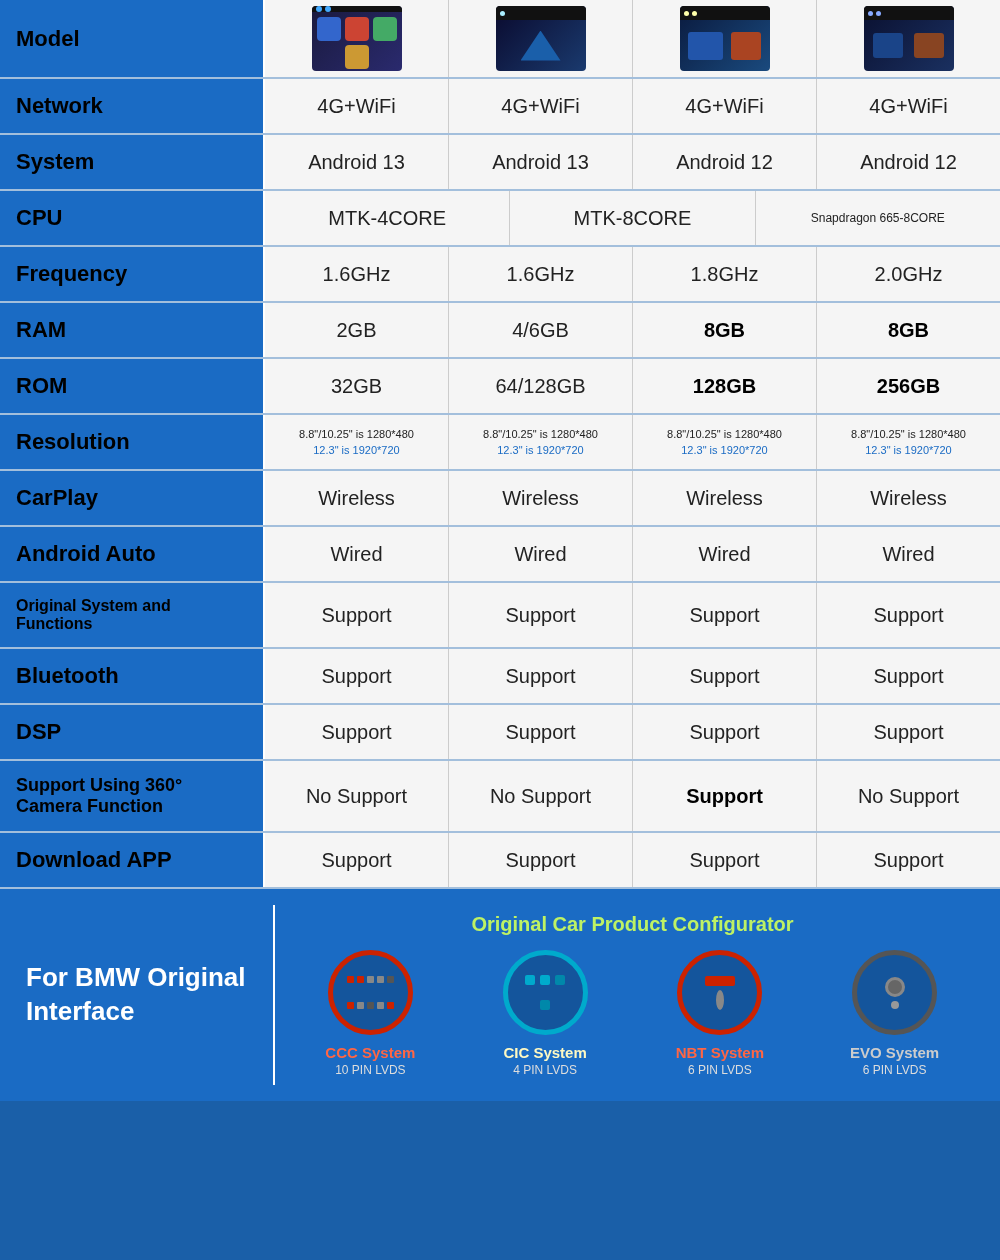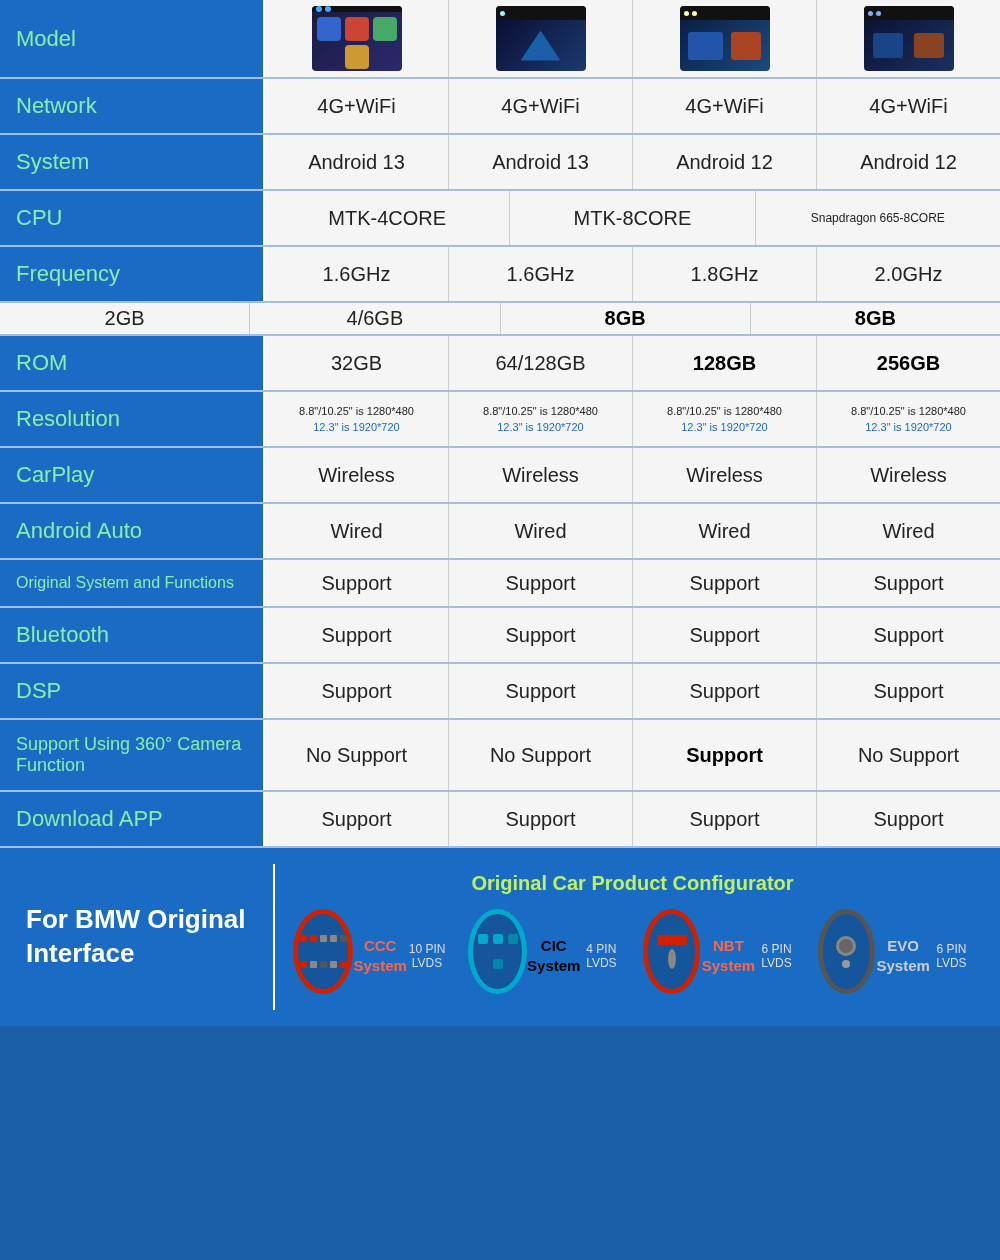--- a/index.html
+++ b/index.html
@@ -12,23 +12,23 @@
     }
     .row {
       display: flex;
       width: 100%;
       border-bottom: 2px solid #fff;
     }
     .label-cell {
       width: 265px;
       min-width: 265px;
       background: #1a6bc4;
-      color: #86efac;
+      color: #000000;
       font-size: 22px;
-      font-weight: normal;
+      font-weight: bold;
       padding: 14px 16px;
       display: flex;
       align-items: center;
       border-right: 2px solid #fff;
     }
     .data-col {
       flex: 1;
       background: #f5f5f5;
       color: #222;
       font-size: 20px;
@@ -101,21 +101,21 @@
       margin-bottom: 14px;
       text-align: center;
     }
     .bmw-icons-row {
       display: flex;
       justify-content: space-around;
       width: 100%;
     }
     .bmw-system-item {
       display: flex;
-      flex-direction: row;
+      flex-direction: column;
       align-items: center;
       width: 22%;
     }
     .bmw-connector {
       width: 85px;
       height: 85px;
       border-radius: 50%;
       border: 5px solid;
       display: flex;
       align-items: center;
@@ -129,21 +129,21 @@
     .bmw-connector.nbt { border-color: #cc2200; }
     .bmw-connector.evo { border-color: #555; }
 
     .bmw-system-label {
       font-size: 15px;
       font-weight: bold;
       text-align: center;
       line-height: 1.3;
     }
     .bmw-system-label.ccc-color { color: #ff6644; }
-    .bmw-system-label.cic-color { color: #000000; }
+    .bmw-system-label.cic-color { color: #fef9c3; }
     .bmw-system-label.nbt-color { color: #ff6644; }
     .bmw-system-label.evo-color { color: #cccccc; }
 
     .bmw-system-sub {
       font-size: 12px;
       color: #ddd;
       text-align: center;
     }
     .table-wrapper {
       position: relative;
@@ -299,20 +299,23 @@
       <div class="data-col">
           <span>1.8GHz</span>
         </div>
       <div class="data-col">
           <span>2.0GHz</span>
         </div>
     </div>
   </div>
 
   <div class="row">
+    <div class="label-cell">
+      <span>RAM</span>
+    </div>
     <div class="row-data-cols">
       <div class="data-col">
           <span>2GB</span>
         </div>
       <div class="data-col">
           <span>4/6GB</span>
         </div>
       <div class="data-col blue-text">
           <span>8GB</span>
         </div>

